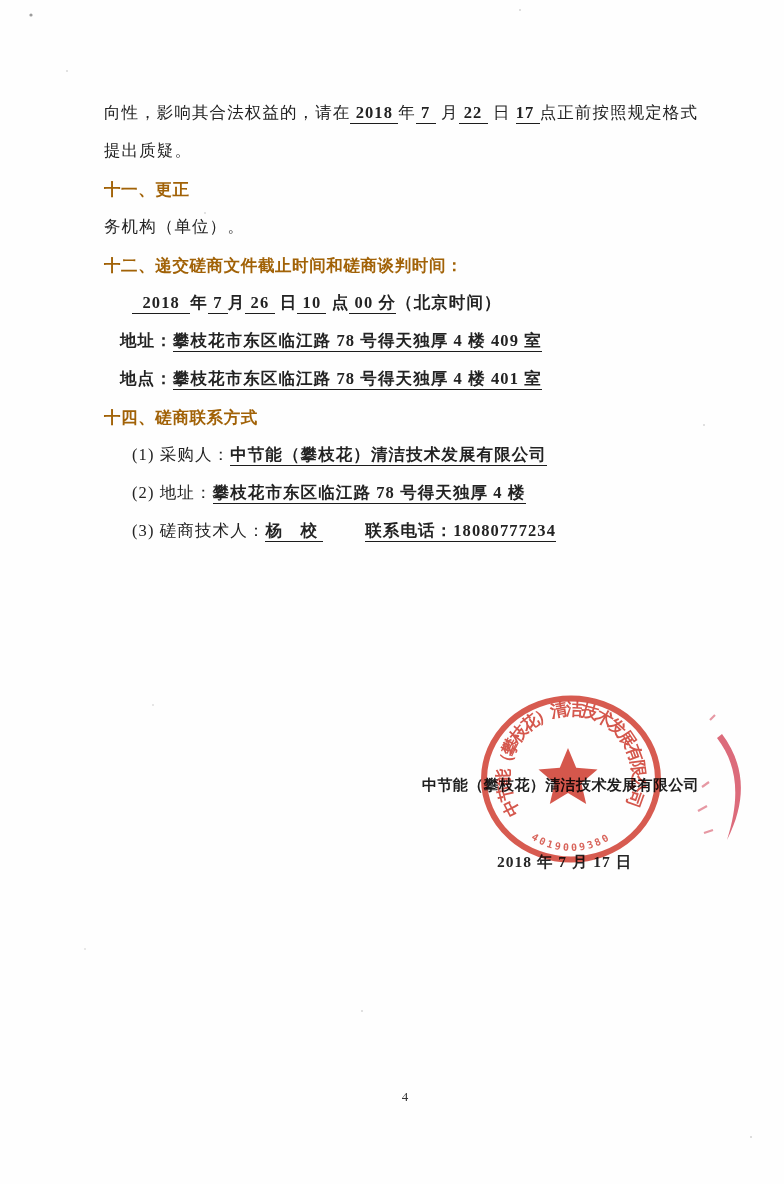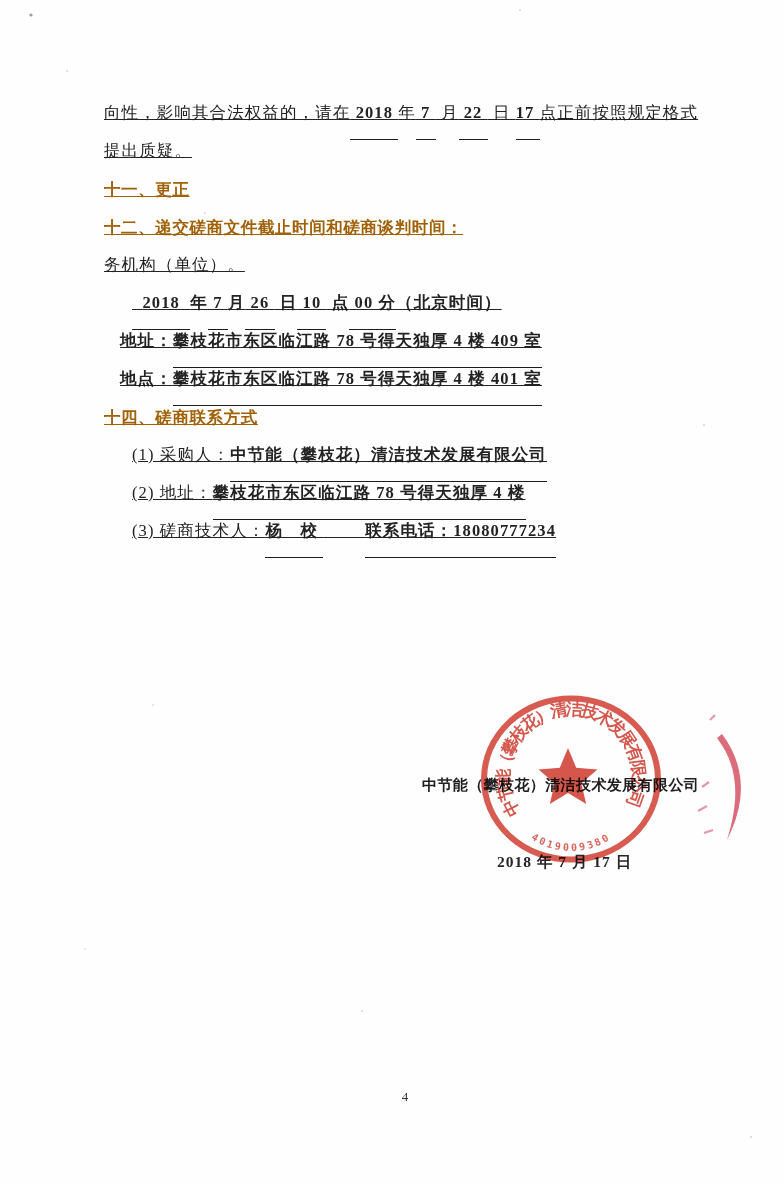--- a/index.html
+++ b/index.html
@@ -14,23 +14,23 @@
     position:absolute;left:104px;top:94px;width:600px;
     font-size:16.5px;letter-spacing:1.1px;color:#232323;
   }
   .line{height:38px;line-height:38px;white-space:pre-wrap;}
   .line.hd{
     font-family:"Liberation Sans","DejaVu Sans",sans-serif;
     font-weight:700;color:#a16207;letter-spacing:0.6px;font-size:16.5px;
   }
   .line.ind{margin-left:28px;}
   .line.ind2{margin-left:16px;}
-  .run{white-space:pre-wrap;text-decoration:underline;}
+  .run{white-space:pre-wrap;}
   .run.b{font-weight:700;}
-  .run.u{border-bottom:1.6px solid #1d1d1d;padding-bottom:17px;}
+  .run.u{border-bottom:1.6px solid #1d1d1d;padding-bottom:1px;}
   
   .sig-company{
     position:absolute;left:422px;top:776px;font-size:15px;font-weight:700;
     color:#1e1e1e;letter-spacing:0.4px;white-space:pre;
   }
   .sig-date{
     position:absolute;left:497px;top:852px;font-size:15.5px;color:#262626;
     letter-spacing:1px;white-space:pre;font-weight:bold;
   }
   
@@ -62,22 +62,22 @@
 <body>
 
 <div class="page">
 
   <div class="specks"></div>
 
   <div class="content">
       <div class="line "><span class="run">向性，影响其合法权益的，请在</span><span class="run u b"> 2018 </span><span class="run">年</span><span class="run u b"> 7 </span><span class="run"> 月</span><span class="run u b"> 22 </span><span class="run"> 日 </span><span class="run u b">17 </span><span class="run">点正前按照规定格式</span></div>
       <div class="line "><span class="run">提出质疑。</span></div>
       <div class="line hd"><span class="run">十一、更正</span></div>
+      <div class="line "><span class="run">务机构（单位）。</span></div>
       <div class="line hd"><span class="run">十二、递交磋商文件截止时间和磋商谈判时间：</span></div>
-      <div class="line "><span class="run">务机构（单位）。</span></div>
       <div class="line ind"><span class="run u b">  2018  </span><span class="run b">年</span><span class="run u b"> 7 </span><span class="run b">月</span><span class="run u b"> 26 </span><span class="run b"> 日</span><span class="run u b"> 10 </span><span class="run b"> 点</span><span class="run u b"> 00 分</span><span class="run b">（北京时间）</span></div>
       <div class="line ind2"><span class="run b">地址：</span><span class="run u b">攀枝花市东区临江路 78 号得天独厚 4 楼 409 室</span></div>
       <div class="line ind2"><span class="run b">地点：</span><span class="run u b">攀枝花市东区临江路 78 号得天独厚 4 楼 401 室</span></div>
       <div class="line hd"><span class="run">十四、磋商联系方式</span></div>
       <div class="line ind"><span class="run">(1) 采购人：</span><span class="run u b">中节能（攀枝花）清洁技术发展有限公司</span></div>
       <div class="line ind"><span class="run">(2) 地址：</span><span class="run u b">攀枝花市东区临江路 78 号得天独厚 4 楼</span></div>
       <div class="line ind"><span class="run">(3) 磋商技术人：</span><span class="run u b">杨　校 </span><span class="run">        </span><span class="run u b">联系电话：18080777234</span></div>
     </div>
 
   <div class="sig-company">中节能（攀枝花）清洁技术发展有限公司</div>

